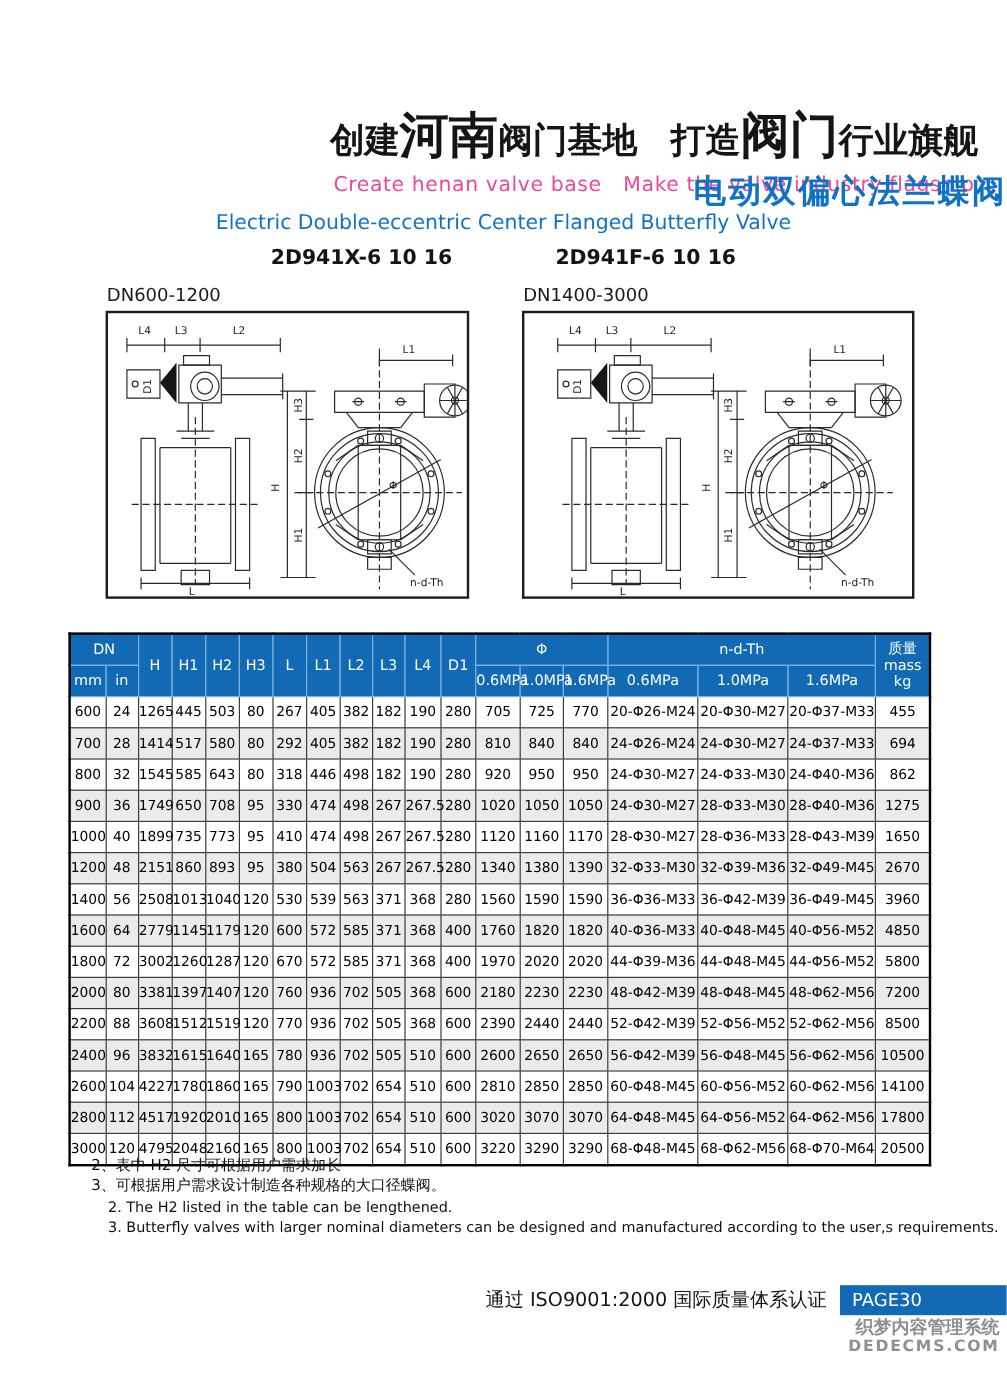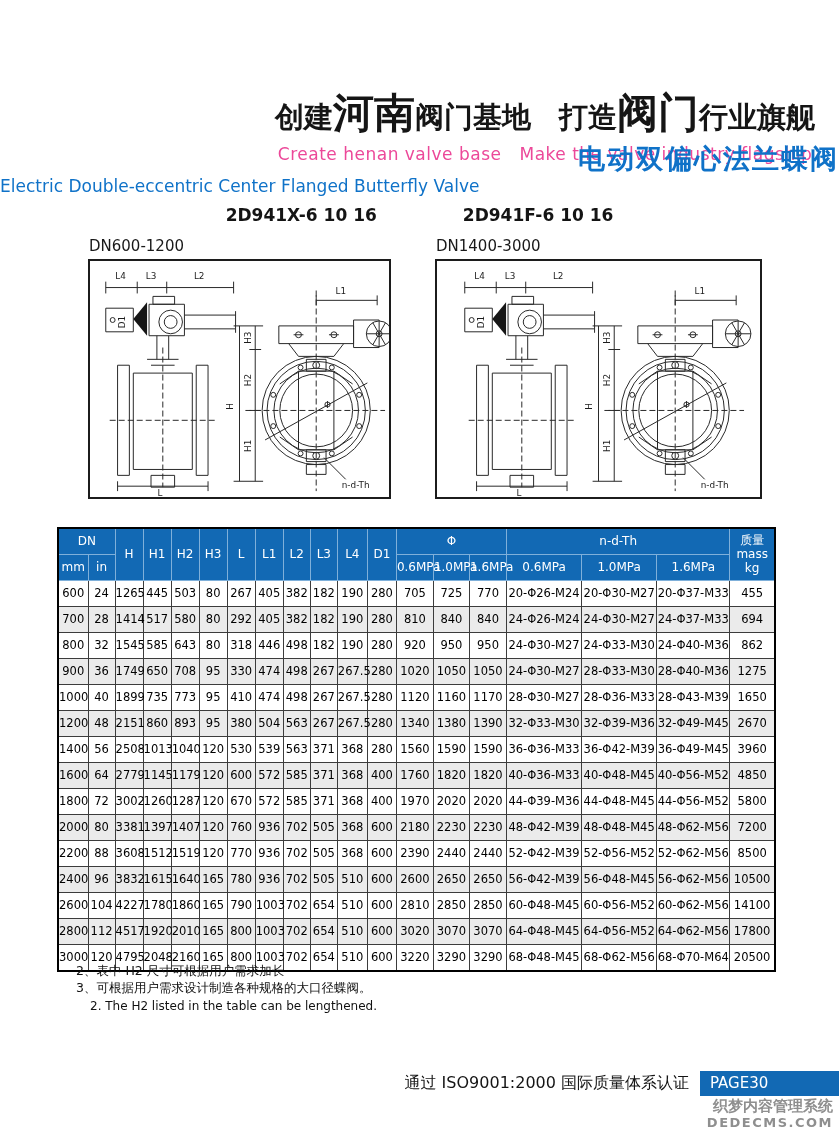--- a/index.html
+++ b/index.html
@@ -11,21 +11,21 @@
   .slogan-cn { font-weight:bold; color:#151515; line-height:42px; }
   .cn-sm { font-size:29px; }
   .cn-lg { font-size:41px; }
   .cn-gap { display:inline-block; width:28px; }
   .slogan-en { font-size:17px; color:#ec4899; margin-top:1px; letter-spacing:0.5px; }
   .en-gap { display:inline-block; width:18px; }
 
   
   .title-cn { position:absolute; top:141px; left:0; width:839px; text-align:right;
               color:#0f72c8; font-size:27px; font-weight:bold; letter-spacing:2px; }
-  .title-en { position:absolute; top:176px; left:0; width:839px; 
+  .title-en { position:absolute; top:176px; left:0; width:839px; text-align:center;
               color:#0f72c8; font-size:17px; }
   .models   { position:absolute; top:205px; left:0; width:839px; display:flex;
               justify-content:center; gap:86px; font-size:17px; font-weight:bold; color:#141414; }
 
   
   .draw-label { position:absolute; font-size:15px; color:#191919; top:237px; }
   .draw-label.left { left:89px; }
   .draw-label.right { left:436px; }
   .drawing-box { position:absolute; top:259px; height:240px; border:2px solid #1c1c1c;
                  background:#fff; box-sizing:border-box; }
@@ -675,20 +675,21 @@
         <td>20500</td>
       </tr>
     </tbody>
 </table>
 
 <div class="notes">
   <div class="note-cn indent">2、表中 H2 尺寸可根据用户需求加长</div>
   <div class="note-cn indent">3、可根据用户需求设计制造各种规格的大口径蝶阀。</div>
   <div class="note-gap"></div>
   <div class="note-en indent">2. The H2 listed in the table can be lengthened.</div>
+  <div class="note-en indent">3. Butterfly valves with larger nominal diameters can be designed and manufactured according to the user,s requirements.</div>
 </div>
 
 <div class="iso-line">通过 ISO9001:2000 国际质量体系认证</div>
 <div class="page-badge">PAGE30</div>
 <div class="watermark">
   <div class="wm1">织梦内容管理系统</div>
   <div class="wm2">DEDECMS.COM</div>
 </div>
 
 </body></html>

